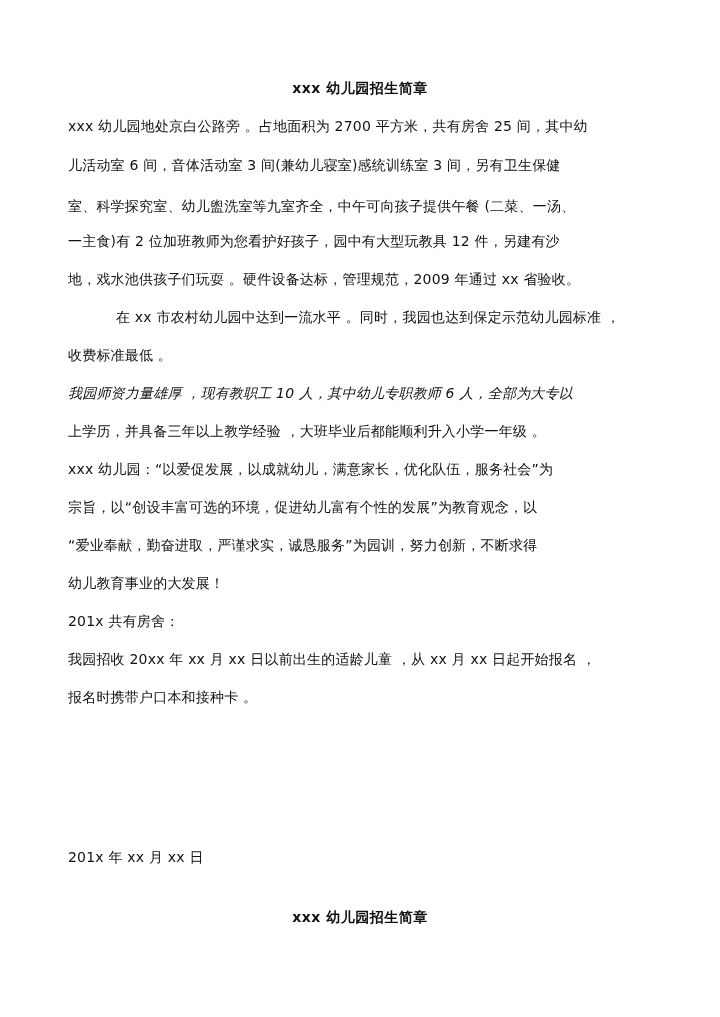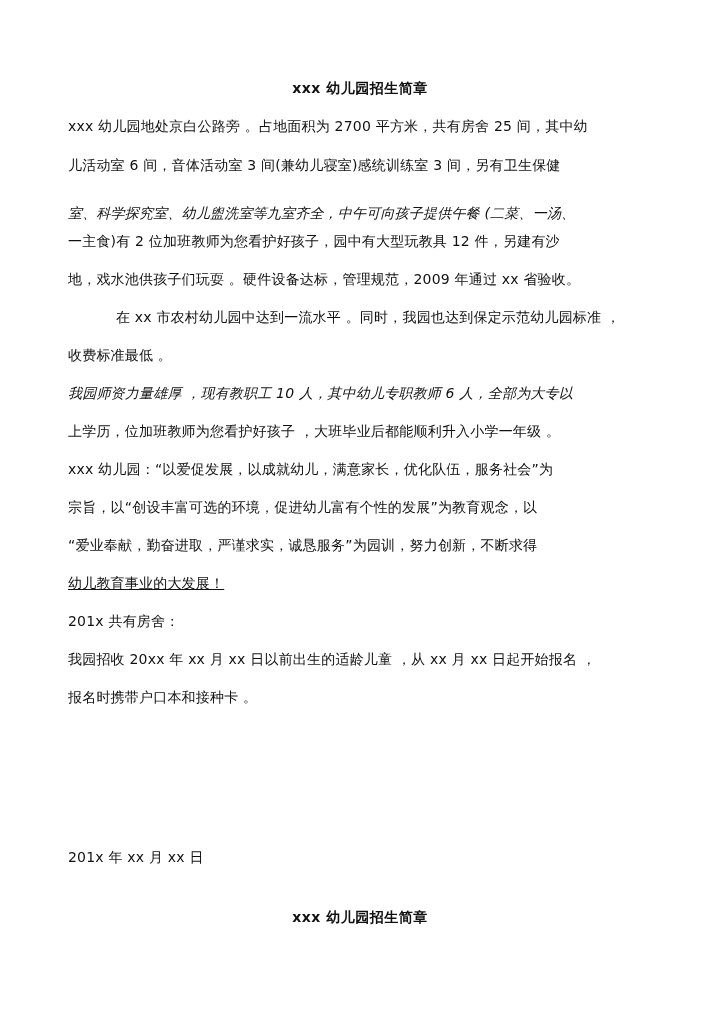--- a/index.html
+++ b/index.html
@@ -46,37 +46,37 @@
 </head>
 <body>
 
 <div class="page">
 
   <div class="title" style="top:80px;">xxx 幼儿园招生简章</div>
 
   <div>
     <div class="line" style="top:116px;">xxx 幼儿园地处京白公路旁 。占地面积为 2700 平方米，共有房舍 25 间，其中幼</div>
     <div class="line" style="top:155px;">儿活动室 6 间，音体活动室 3 间(兼幼儿寝室)感统训练室 3 间，另有卫生保健</div>
-    <div class="line" style="top:203px;font-style:italic;">室、科学探究室、幼儿盥洗室等九室齐全，中午可向孩子提供午餐 (二菜、一汤、</div>
+    <div class="line" style="top:196px;">室、科学探究室、幼儿盥洗室等九室齐全，中午可向孩子提供午餐 (二菜、一汤、</div>
     <div class="line" style="top:231px;">一主食)有 2 位加班教师为您看护好孩子，园中有大型玩教具 12 件，另建有沙</div>
     <div class="line" style="top:269px;">地，戏水池供孩子们玩耍 。硬件设备达标，管理规范，2009 年通过 xx 省验收。</div>
     <div class="line" style="top:307px;text-align:center;">在 xx 市农村幼儿园中达到一流水平 。同时，我园也达到保定示范幼儿园标准 ，</div>
     <div class="line" style="top:345px;">收费标准最低 。</div>
   </div>
 
   <div>
     <div class="line" style="top:383px;font-style:italic;">我园师资力量雄厚 ，现有教职工 10 人，其中幼儿专职教师 6 人，全部为大专以</div>
-    <div class="line" style="top:421px;">上学历，位加班教师为您看护好孩子 ，大班毕业后都能顺利升入小学一年级 。</div>
+    <div class="line" style="top:421px;">上学历，并具备三年以上教学经验 ，大班毕业后都能顺利升入小学一年级 。</div>
   </div>
 
   <div>
     <div class="line" style="top:459px;">xxx 幼儿园：“以爱促发展，以成就幼儿，满意家长，优化队伍，服务社会”为</div>
     <div class="line" style="top:497px;">宗旨，以“创设丰富可选的环境，促进幼儿富有个性的发展”为教育观念，以</div>
     <div class="line" style="top:535px;">“爱业奉献，勤奋进取，严谨求实，诚恳服务”为园训，努力创新，不断求得</div>
-    <div class="line" style="top:573px;text-decoration:underline;">幼儿教育事业的大发展！</div>
+    <div class="line" style="top:573px;">幼儿教育事业的大发展！</div>
   </div>
 
   <div class="line" style="top:611px;">201x 共有房舍：</div>
 
   <div>
     <div class="line" style="top:649px;">我园招收 20xx 年 xx 月 xx 日以前出生的适龄儿童 ，从 xx 月 xx 日起开始报名 ，</div>
     <div class="line" style="top:687px;">报名时携带户口本和接种卡 。</div>
   </div>
 
 

